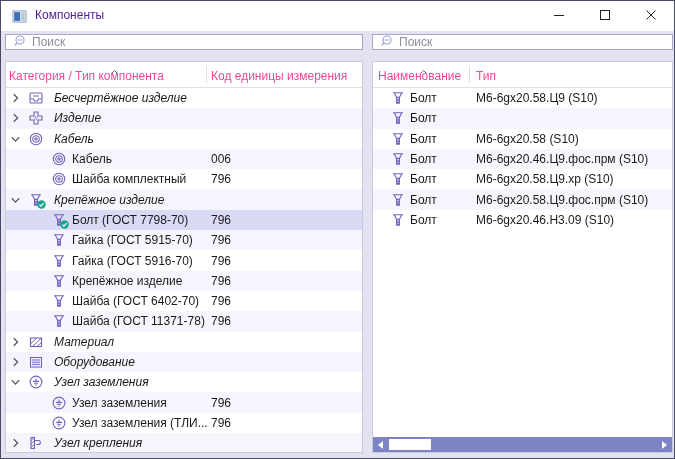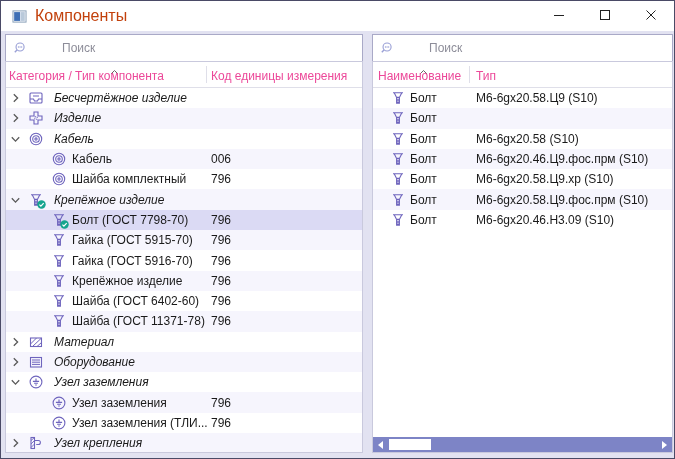--- a/index.html
+++ b/index.html
@@ -5,31 +5,31 @@
   * { margin:0; padding:0; box-sizing:border-box; }
   html,body { width:675px; height:459px; }
   body { font-family:"Liberation Sans", sans-serif; font-size:12px; color:#1a1a1a; }
 
   .window { position:relative; width:675px; height:459px; background:#e2e2f1;
             border:1px solid #4a4a66; overflow:hidden; }
 
   
   .titlebar { position:absolute; left:0; top:0; width:100%; height:30px; background:#ffffff; }
   .app-icon { position:absolute; left:11px; top:8px; width:15px; height:15px; }
-  .title-text { position:absolute; left:34px; top:0; line-height:29px; font-size:16px; color:#c2410c; }
+  .title-text { position:absolute; left:34px; top:0; line-height:29px; font-size:12px; color:#4c1d95; }
   .controls { position:absolute; right:0; top:0; height:29px; display:flex; }
   .ctrl-btn { width:46px; height:29px; display:flex; align-items:center; justify-content:center; background:#fff; }
 
   
   .panel { position:absolute; top:33px; height:419px; }
   .panel-left  { left:4px;   width:358px; }
   .panel-right { left:371px; width:301px; }
 
-  .searchbox { position:absolute; top:0; left:0; right:0; height:28px; background:#fff;
-               border:1px solid #a9a9c7; display:flex; align-items:center;gap:30px; }
+  .searchbox { position:absolute; top:0; left:0; right:0; height:16px; background:#fff;
+               border:1px solid #a9a9c7; display:flex; align-items:flex-end; }
   .search-icon { width:15px; height:15px; margin-left:6px; flex:0 0 auto; }
   .search-ph { margin-left:5px; color:#8d8d99; }
 
   .tablebox { position:absolute; top:27px; left:0; right:0; bottom:0; background:#fff;
               border:1px solid #c9c9dd; overflow:hidden; }
   .thead { position:absolute; top:0; left:0; right:0; height:26px; background:#fff;
            border-bottom:1px solid #dfdfe9; }
   .th { position:absolute; bottom:4px; white-space:nowrap; color:#ec4899; }
   .col-divider { position:absolute; top:4px; bottom:4px; width:1px; background:#dfdfe9; }
   .sort-caret { position:absolute; top:2px; width:9px; height:6px; }
@@ -247,21 +247,21 @@
             </span>
             <span class="cell row-label">Крепёжное изделие</span>
             <span class="cell row-code">796</span>
           </div>
           <div class="row lvl1">
             <span class="tree-icon">
               <svg class="main" viewBox="0 0 16 16">
                 <path d="M3 2.8 H13 M4.2 2.8 L6.6 7.4 H9.4 L11.8 2.8 M6.6 7.4 V13.2 H9.4 V7.4 M6.1 9.2 H9.9 M6.1 10.9 H9.9 M6.1 12.6 H9.9" stroke="#6e64bd" fill="none" stroke-width="1.1"></path>
               </svg>
             </span>
-            <span class="cell row-label">Шайба (ГОСТ 6402-60)</span>
+            <span class="cell row-label">Шайба (ГОСТ 6402-70)</span>
             <span class="cell row-code">796</span>
           </div>
           <div class="row lvl1 alt">
             <span class="tree-icon">
               <svg class="main" viewBox="0 0 16 16">
                 <path d="M3 2.8 H13 M4.2 2.8 L6.6 7.4 H9.4 L11.8 2.8 M6.6 7.4 V13.2 H9.4 V7.4 M6.1 9.2 H9.9 M6.1 10.9 H9.9 M6.1 12.6 H9.9" stroke="#6e64bd" fill="none" stroke-width="1.1"></path>
               </svg>
             </span>
             <span class="cell row-label">Шайба (ГОСТ 11371-78)</span>
             <span class="cell row-code">796</span>

